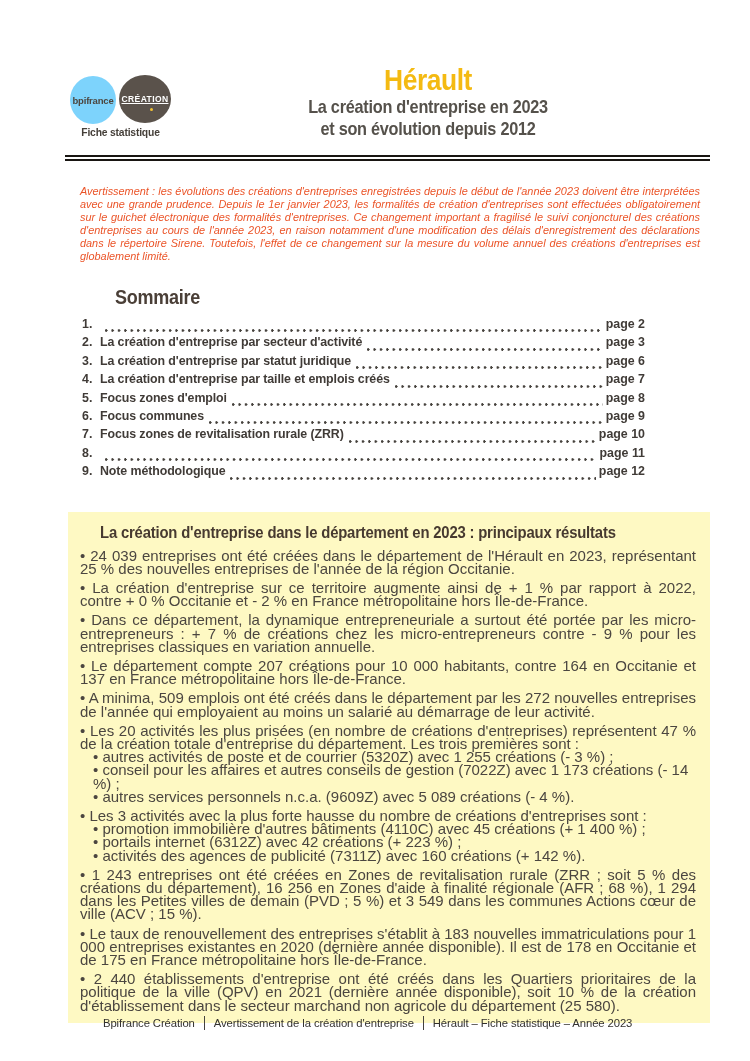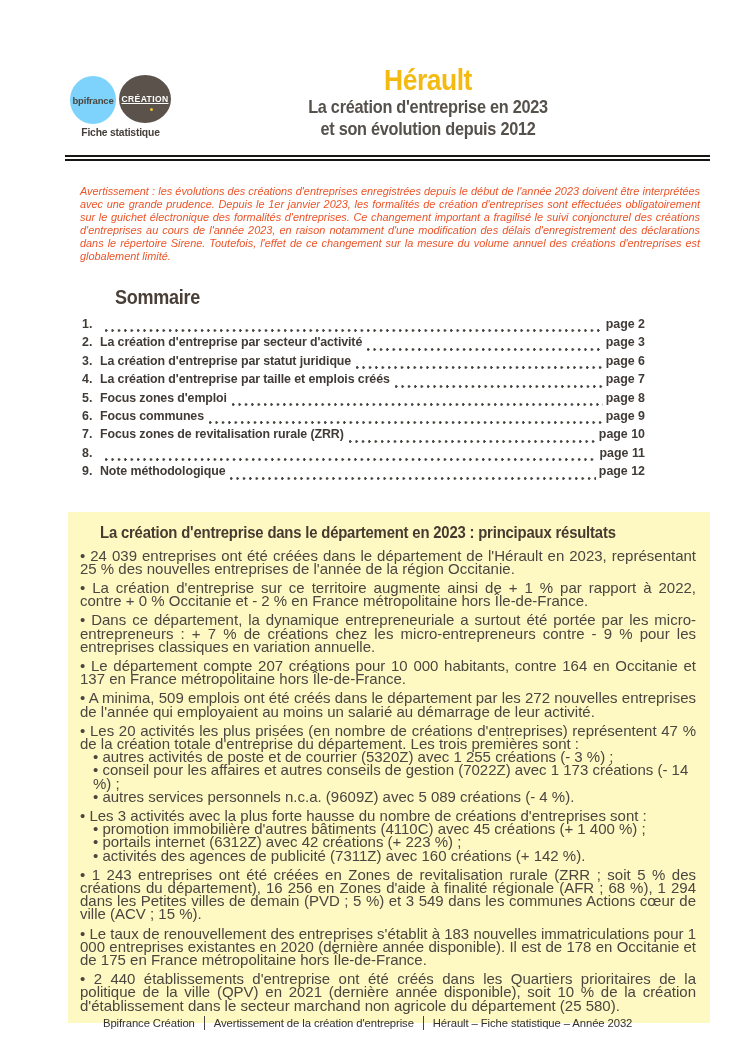--- a/index.html
+++ b/index.html
@@ -191,16 +191,16 @@
         <p class="bullet"><span>Le taux de renouvellement des entreprises s'établit à 183 nouvelles immatriculations pour 1 000 entreprises existantes en 2020 (dernière année disponible). Il est de 178 en Occitanie et de 175 en France métropolitaine hors Île-de-France.</span></p>
         <p class="bullet"><span>2 440 établissements d'entreprise ont été créés dans les Quartiers prioritaires de la politique de la ville (QPV) en 2021 (dernière année disponible), soit 10 % de la création d'établissement dans le secteur marchand non agricole du département (25 580).</span></p>
       </div>
   </div>
 
   <div class="footer">
       <span>Bpifrance Création</span>
       <span class="sep"></span>
       <span>Avertissement de la création d'entreprise</span>
       <span class="sep"></span>
-      <span>Hérault – Fiche statistique – Année 2032</span>
+      <span>Hérault – Fiche statistique – Année 2023</span>
     </div>
 
 </div>
 
 </body></html>

